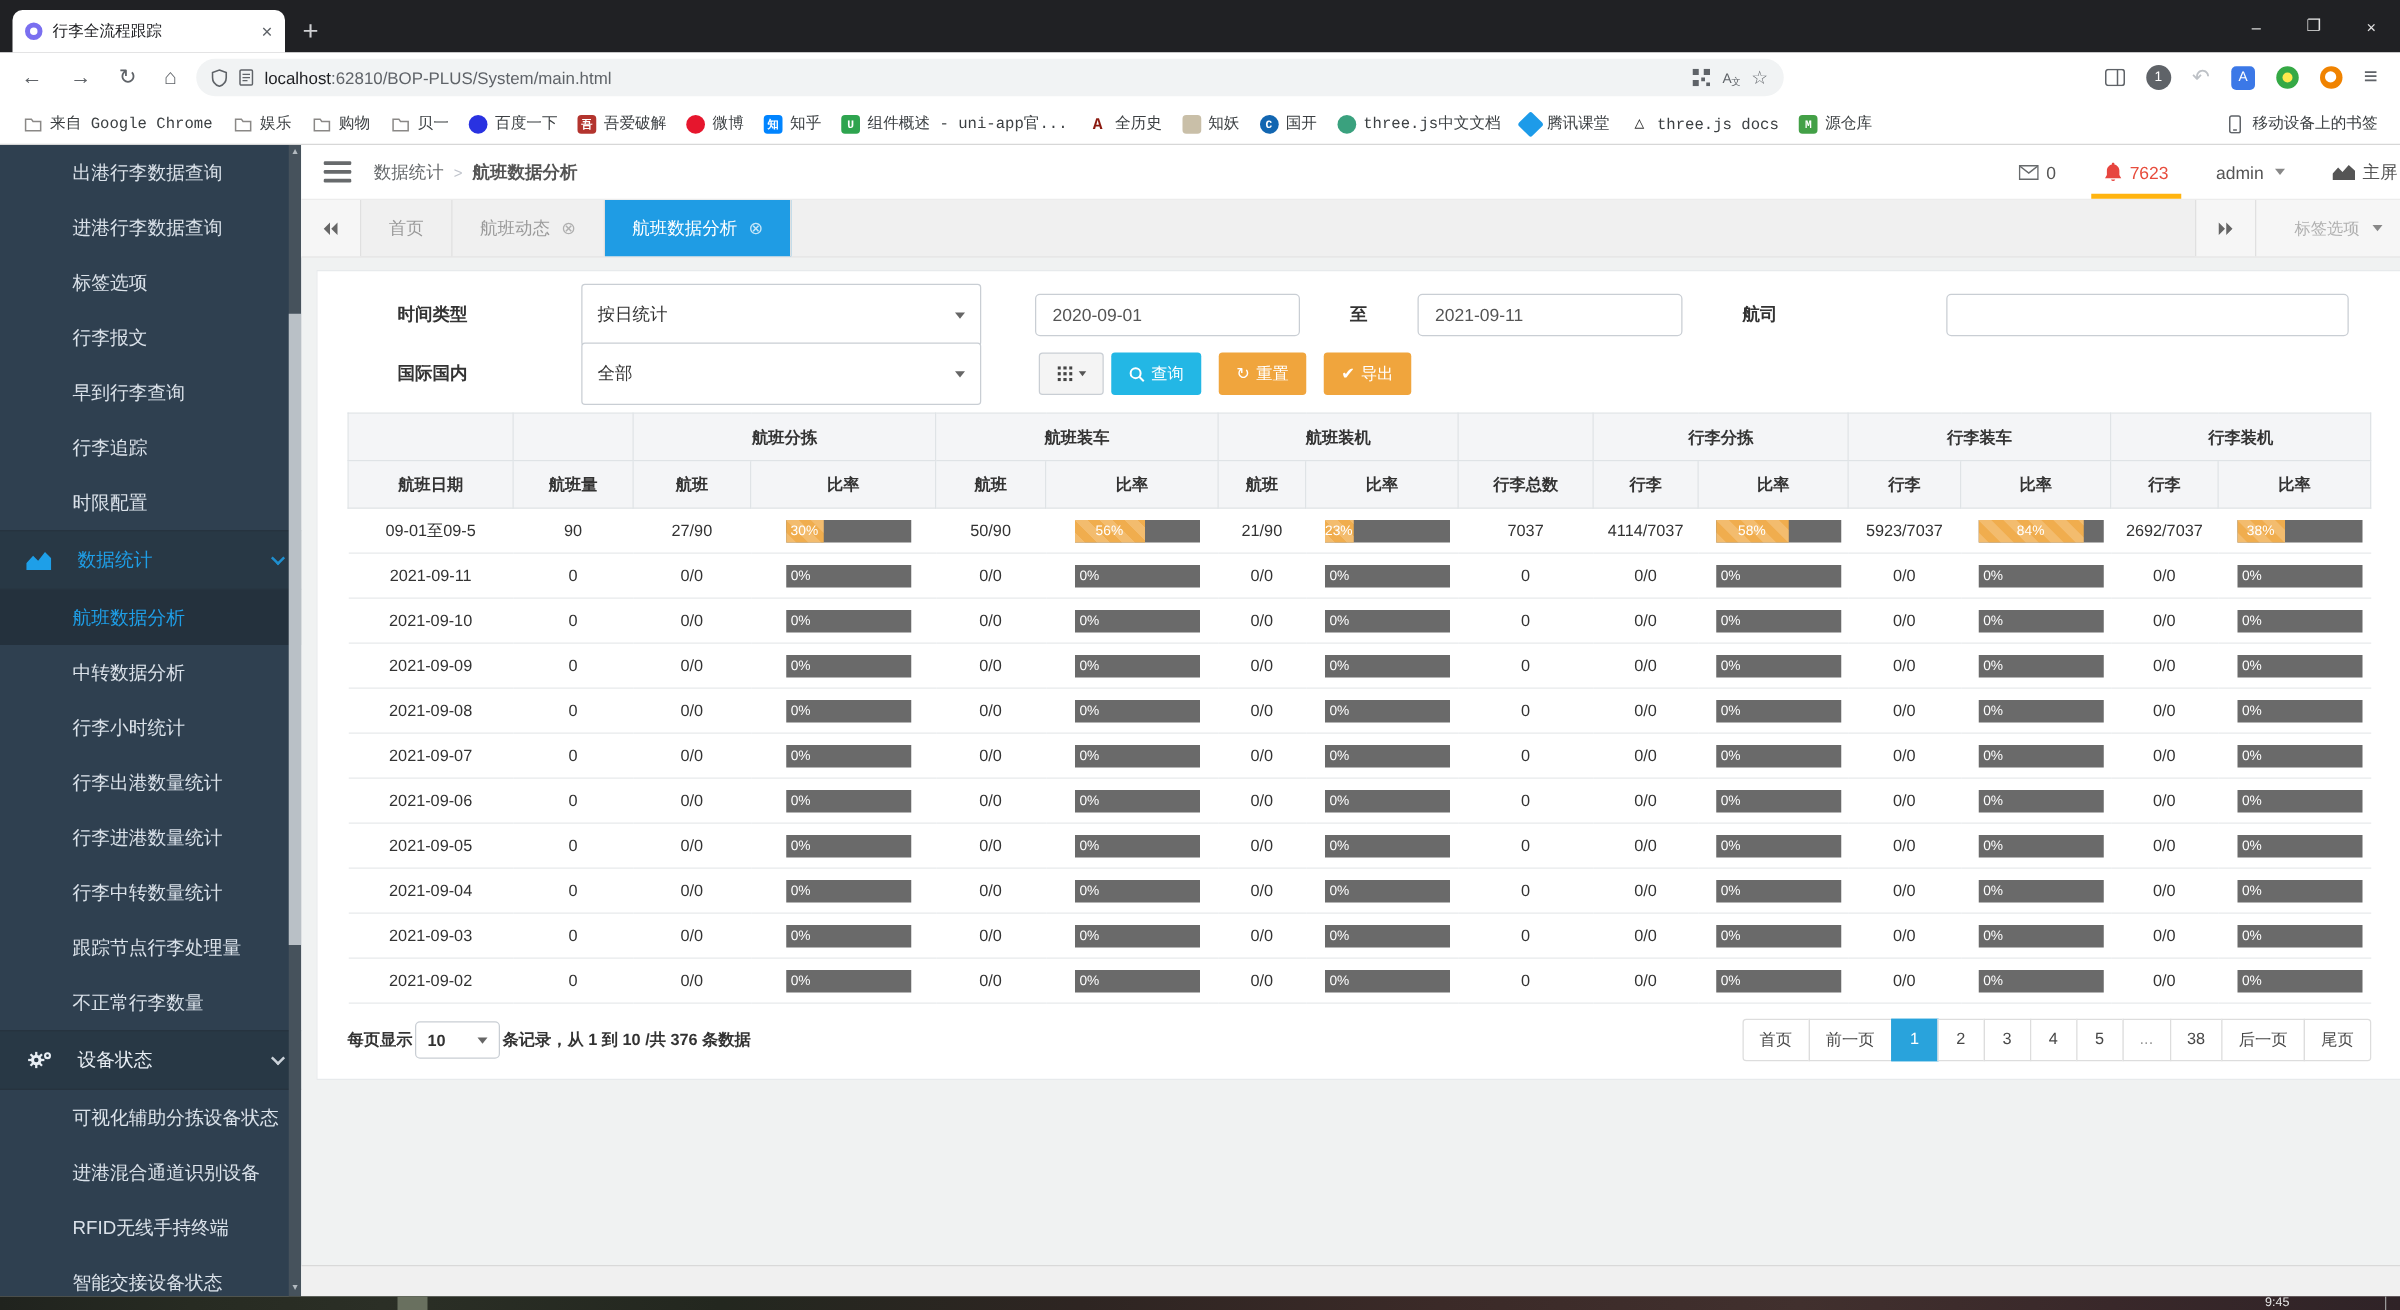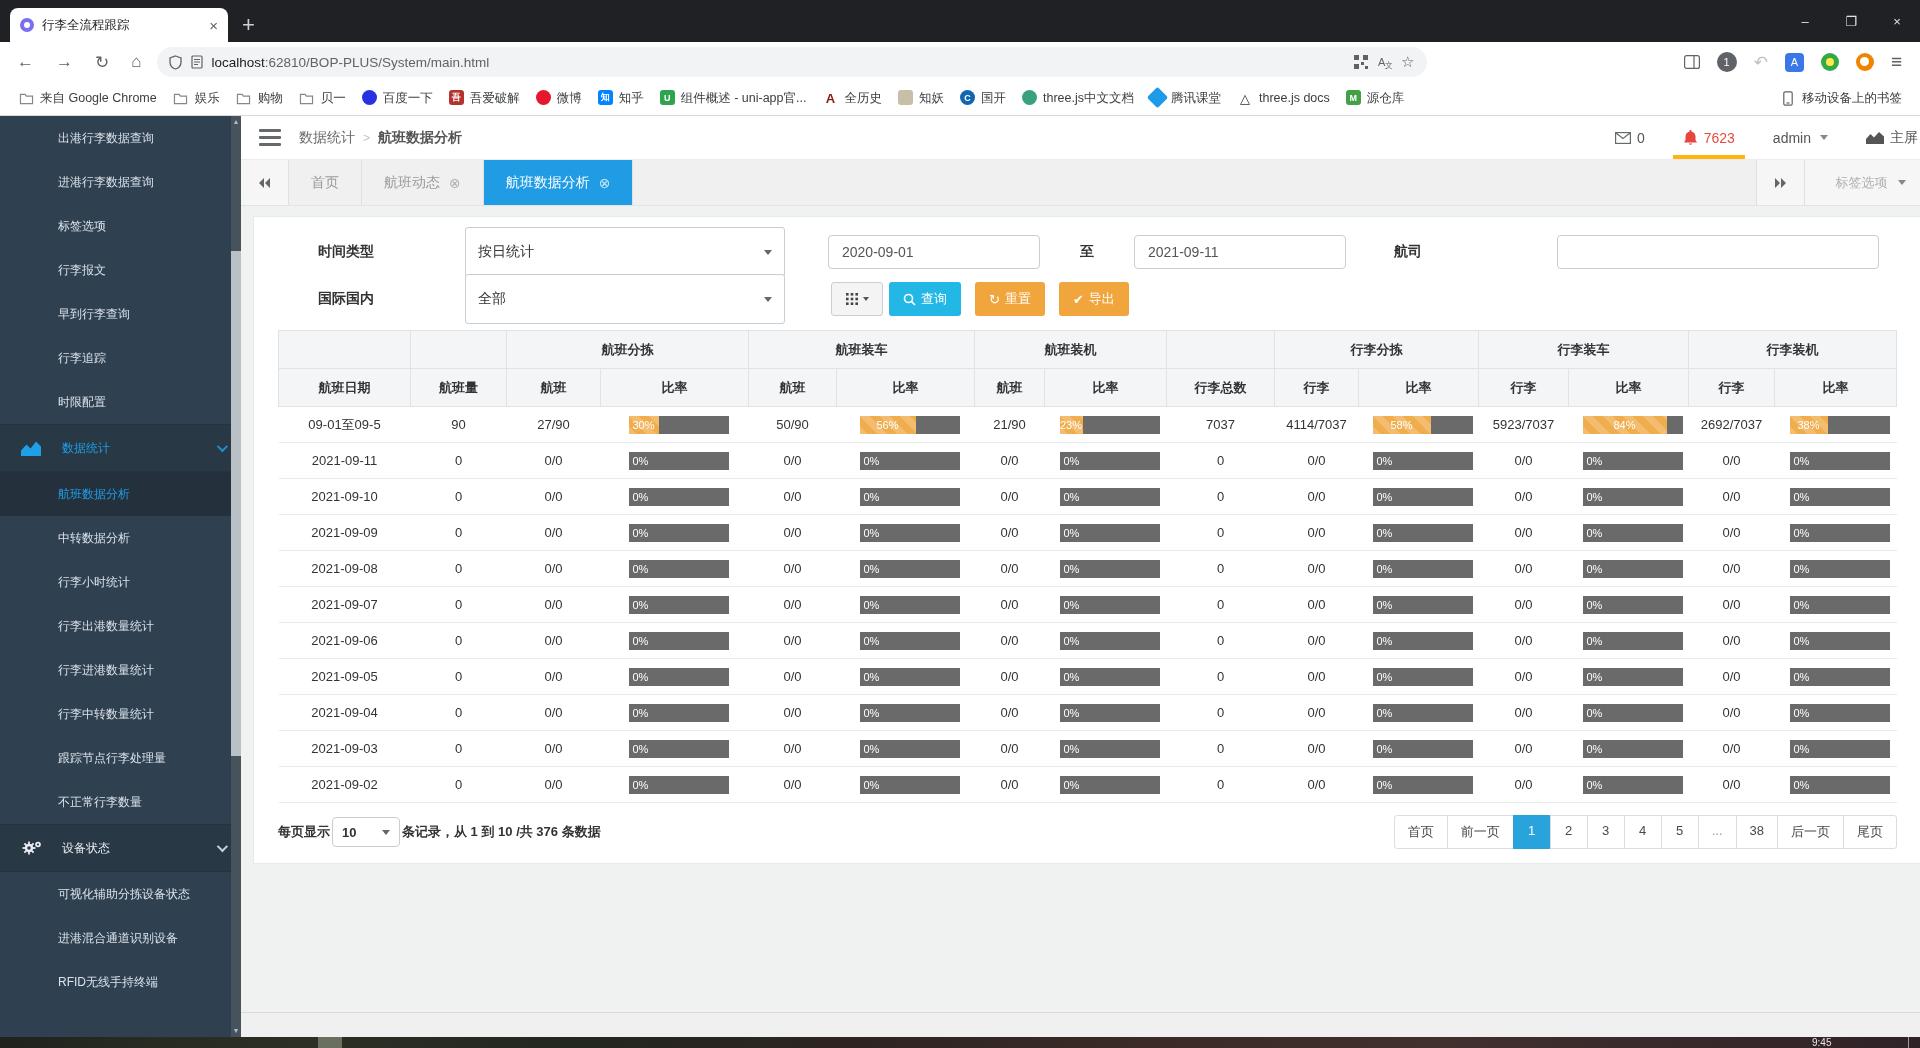--- a/index.html
+++ b/index.html
@@ -33,32 +33,32 @@
   .trext { width:19px; height:19px; border-radius:4px; background:#3b78e7; color:#fff; font-size:11px;
     display:flex; align-items:center; justify-content:center; }
   .extgreen { width:18px; height:18px; border-radius:50%; background:#35a945; position:relative; }
   .extgreen:after { content:""; position:absolute; left:5px; top:5px; width:8px; height:8px; border-radius:50%; background:#ffe94d; }
   .extorange { width:18px; height:18px; border-radius:50%; background:#f08300; position:relative; }
   .extorange:after { content:""; position:absolute; left:4px; top:4px; width:9px; height:9px; border-radius:50%; background:#fff; }
   .menuico { color:#5f6368; font-size:19px; }
 
   .bookmarks { height:34px; background:#fff; border-bottom:1px solid #d7d7d7; display:flex; align-items:center;
     padding:0 10px; font-size:12.5px; color:#3c4043; flex:none; }
-  .bm { display:flex; align-items:flex-start; gap:6px; padding:4px 8px; border-radius:4px; white-space:nowrap; }
+  .bm { display:flex; align-items:flex-end; gap:6px; padding:4px 8px; border-radius:4px; white-space:nowrap;font-family:Liberation Mono, monospace; }
   .bm-ico { width:16px; height:16px; display:flex; align-items:center; justify-content:center; flex:none; }
   .bm-sq { color:#fff; font-size:9px; font-weight:bold; width:15px; height:15px; }
   .bm-sq { display:flex; align-items:center; justify-content:center; }
   .bm-letter { font-weight:bold; font-size:13px; }
   .bm-right { margin-left:auto; }
 
   
   .app { height:921px; display:flex; flex:none; }
   .sidebar { width:241px; background:#2f4050; position:relative; flex:none; }
   .menu {}
-  .side-item { height:44px; display:flex; align-items:center; padding-left:58px; color:#dbe2ea; font-size:12px; cursor:default; }
+  .side-item { height:44px; display:flex; align-items:center; padding-left:58px; color:#dbe2ea; font-size:15px; cursor:default; }
   .side-item.section { height:48px; background:#283845; padding-left:20px;
     border-top:1px solid #26333f; border-bottom:1px solid #26333f; color:#e8eef4; }
   .side-item.section.accent { color:#1e9fe8; }
   .side-item.section .lbl { margin-left:20px; }
   .side-item.active { background:#24313d; color:#1e9fe8; }
   .s-ico { display:flex; align-items:center; width:22px; justify-content:center; }
   .chev { margin-left:auto; margin-right:16px; width:8px; height:8px; border-right:2px solid currentColor;
     border-bottom:2px solid currentColor; transform:rotate(45deg) translateY(-2px); opacity:.85; }
   .sb-track { position:absolute; top:0; right:0; width:10px; height:100%; background:#46525c; }
   .sb-arrow { position:absolute; left:0; width:10px; height:12px; color:#b3bac0; font-size:7px; line-height:12px; text-align:center; }
@@ -392,20 +392,23 @@
           </div>
           <div class="side-item">
             <span class="lbl">可视化辅助分拣设备状态</span>
           </div>
           <div class="side-item">
             <span class="lbl">进港混合通道识别设备</span>
           </div>
           <div class="side-item">
             <span class="lbl">RFID无线手持终端</span>
           </div>
+          <div class="side-item">
+            <span class="lbl">智能交接设备状态</span>
+          </div>
         </div>
       <div class="sb-track">
         <span class="sb-arrow up">▲</span>
         <span class="sb-thumb"></span>
         <span class="sb-arrow down">▼</span>
       </div>
     </aside>
 
     <div class="main">
 

